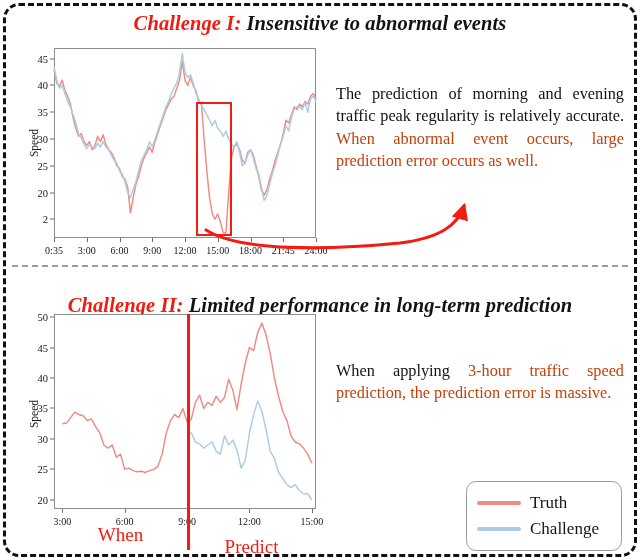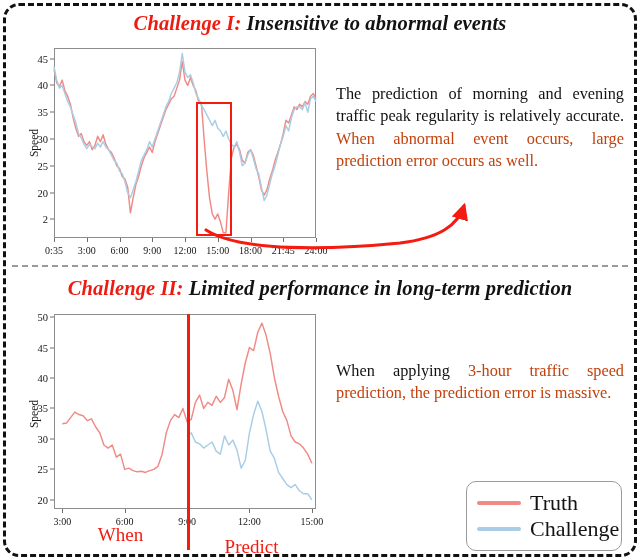--- a/index.html
+++ b/index.html
@@ -40,21 +40,21 @@
     font-style:italic;
     font-weight:bold;
     font-size:20.5px;
     letter-spacing:.1px;
     white-space:nowrap;
     color:#121212;
     font-family:Liberation Serif, serif;
   }
   .panel-title .ch{ color:#ee1b11; }
   #title-1{ top:12px; left:0; }
-  #title-2{ top:277px; left:0; }
+  #title-2{ top:294px; left:0; }
 
   
   .chart{ position:absolute; }
   .plot-frame{
     position:absolute;
     box-sizing:border-box;
     border:1.3px solid #8d8d8d;
     background:#ffffff;
   }
   .ylabel{
@@ -155,21 +155,21 @@
     align-items:center;
     gap:9px;
     height:24px;
   }
   .legend-swatch{
     width:44px;height:3.2px;
     border-radius:2px;
     flex:0 0 auto;
   }
   .legend-label{
-    font-size:22px;
+    font-size:17px;
     color:#141414;
     white-space:nowrap;
   }
   .arrow-layer{
     position:absolute;left:0;top:0;width:640px;height:560px;
     pointer-events:none;
   }
 </style>
 </head>
 <body>

